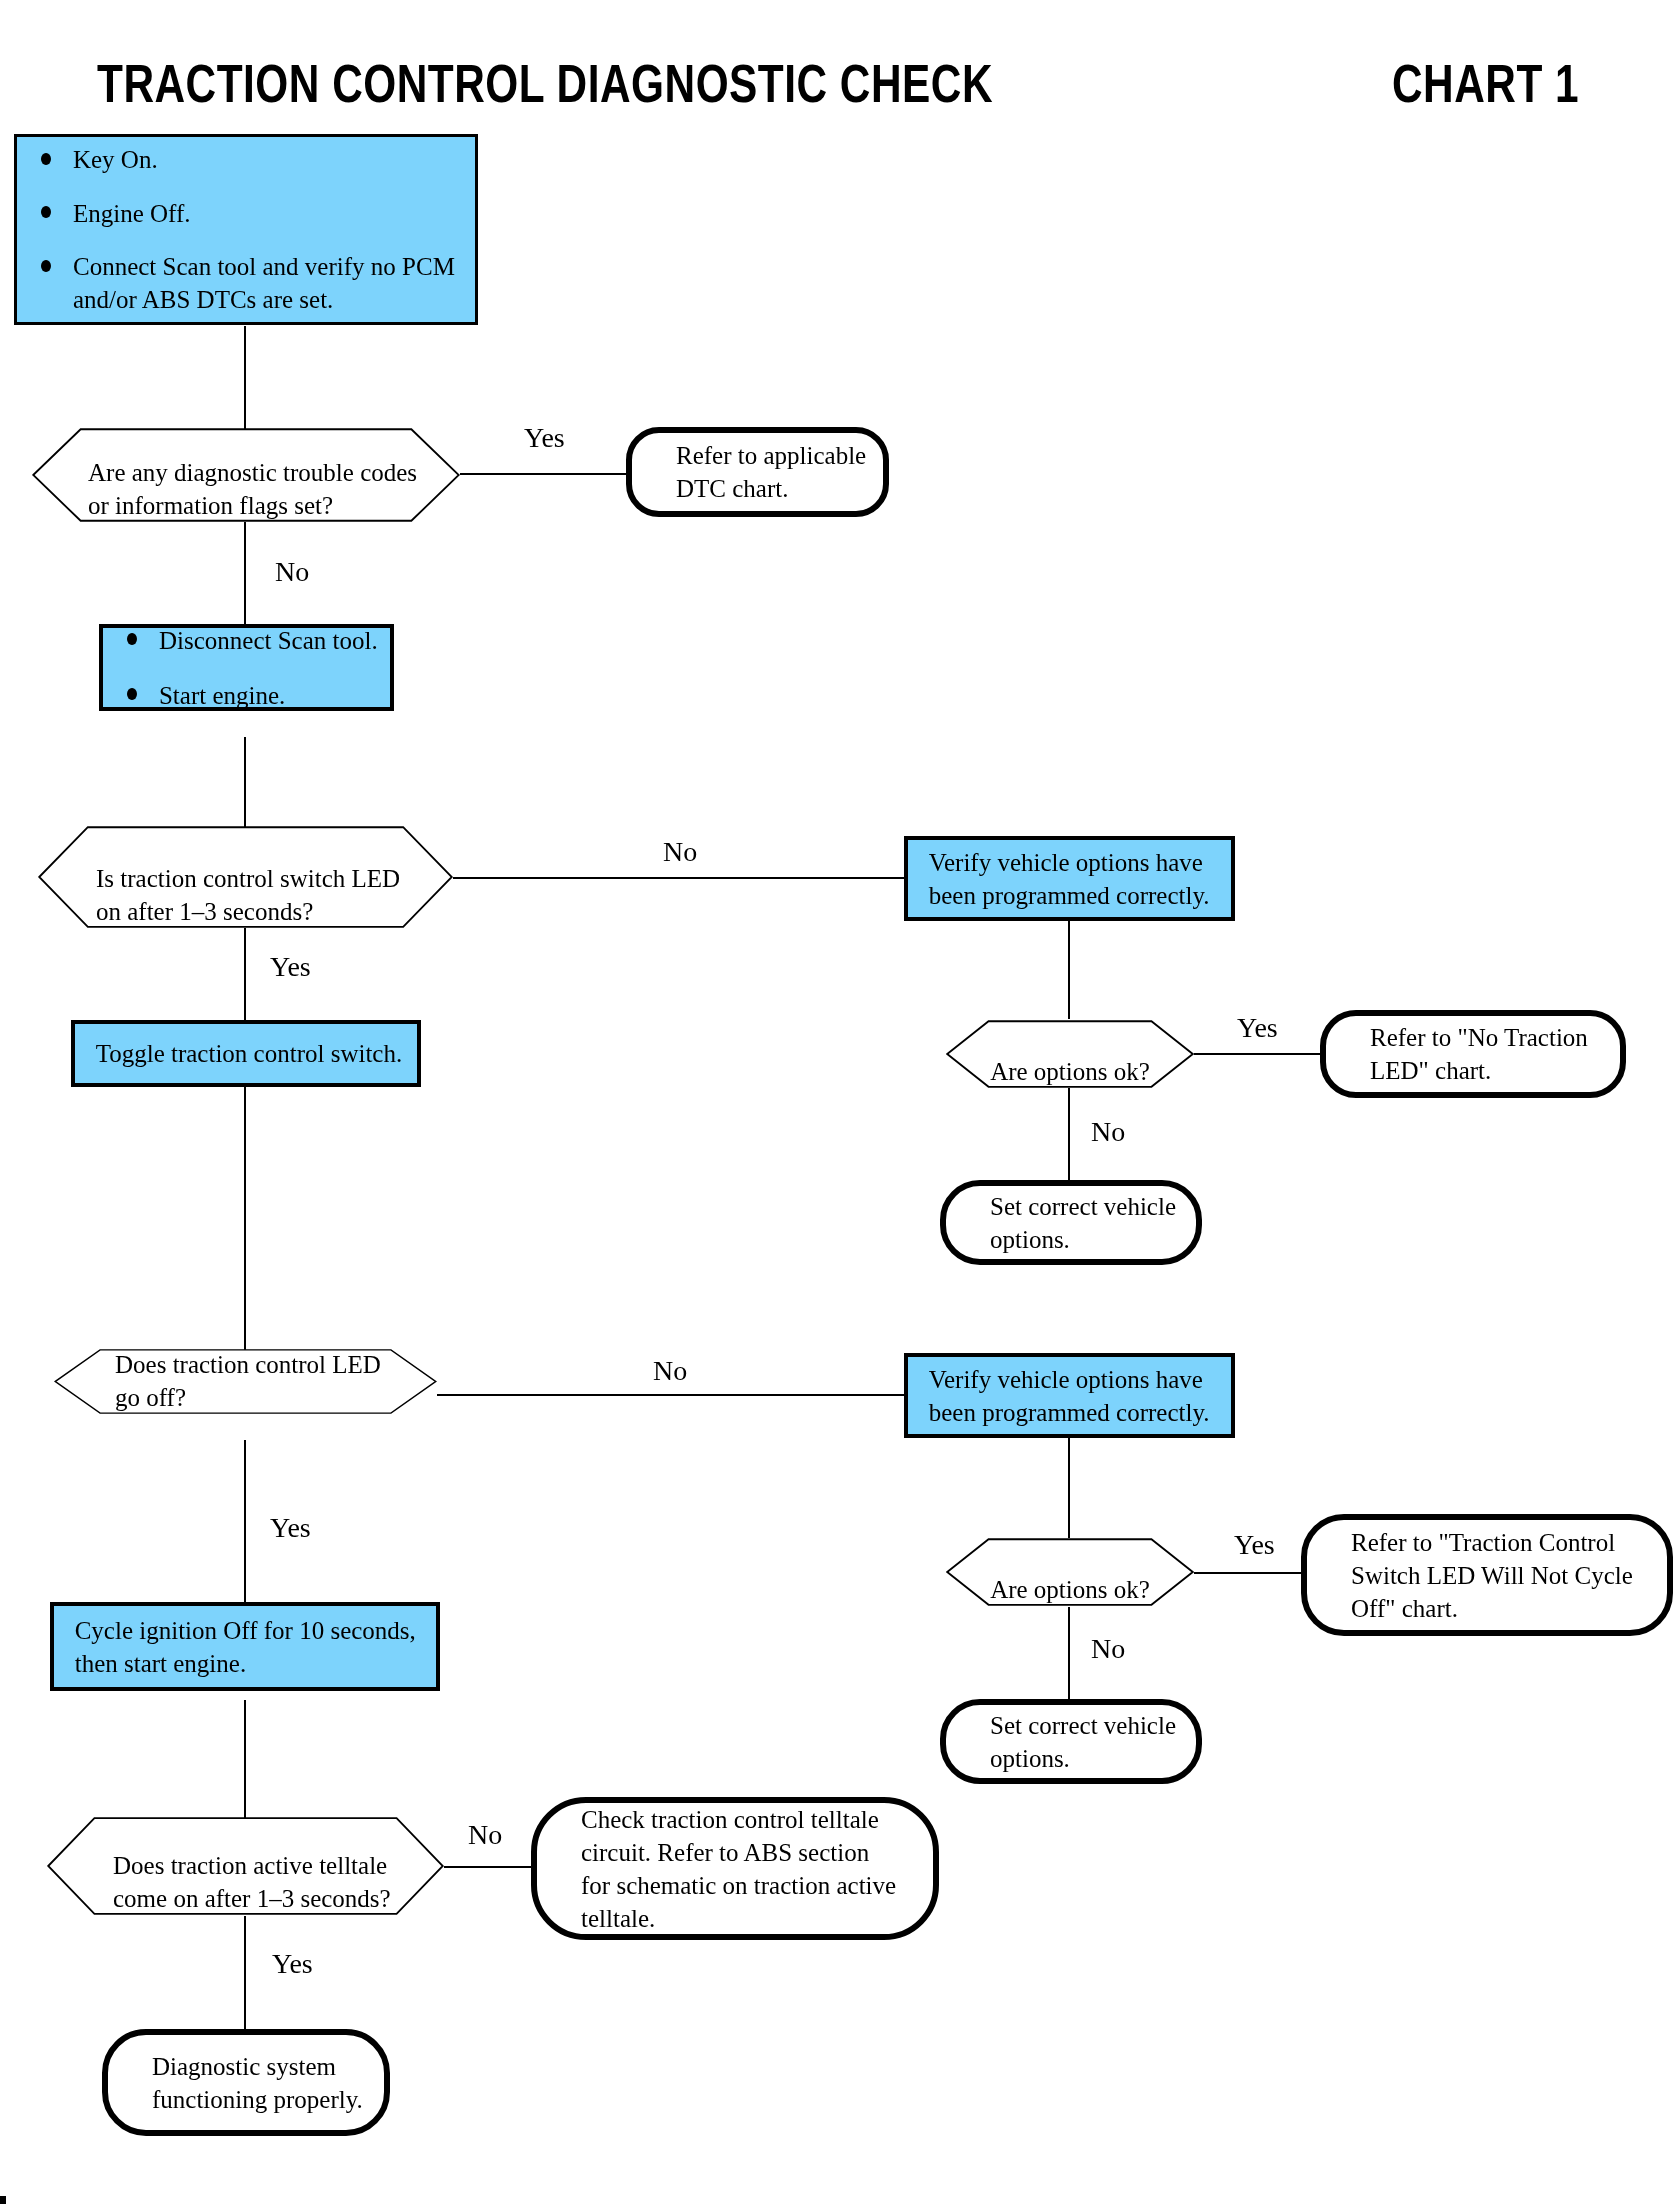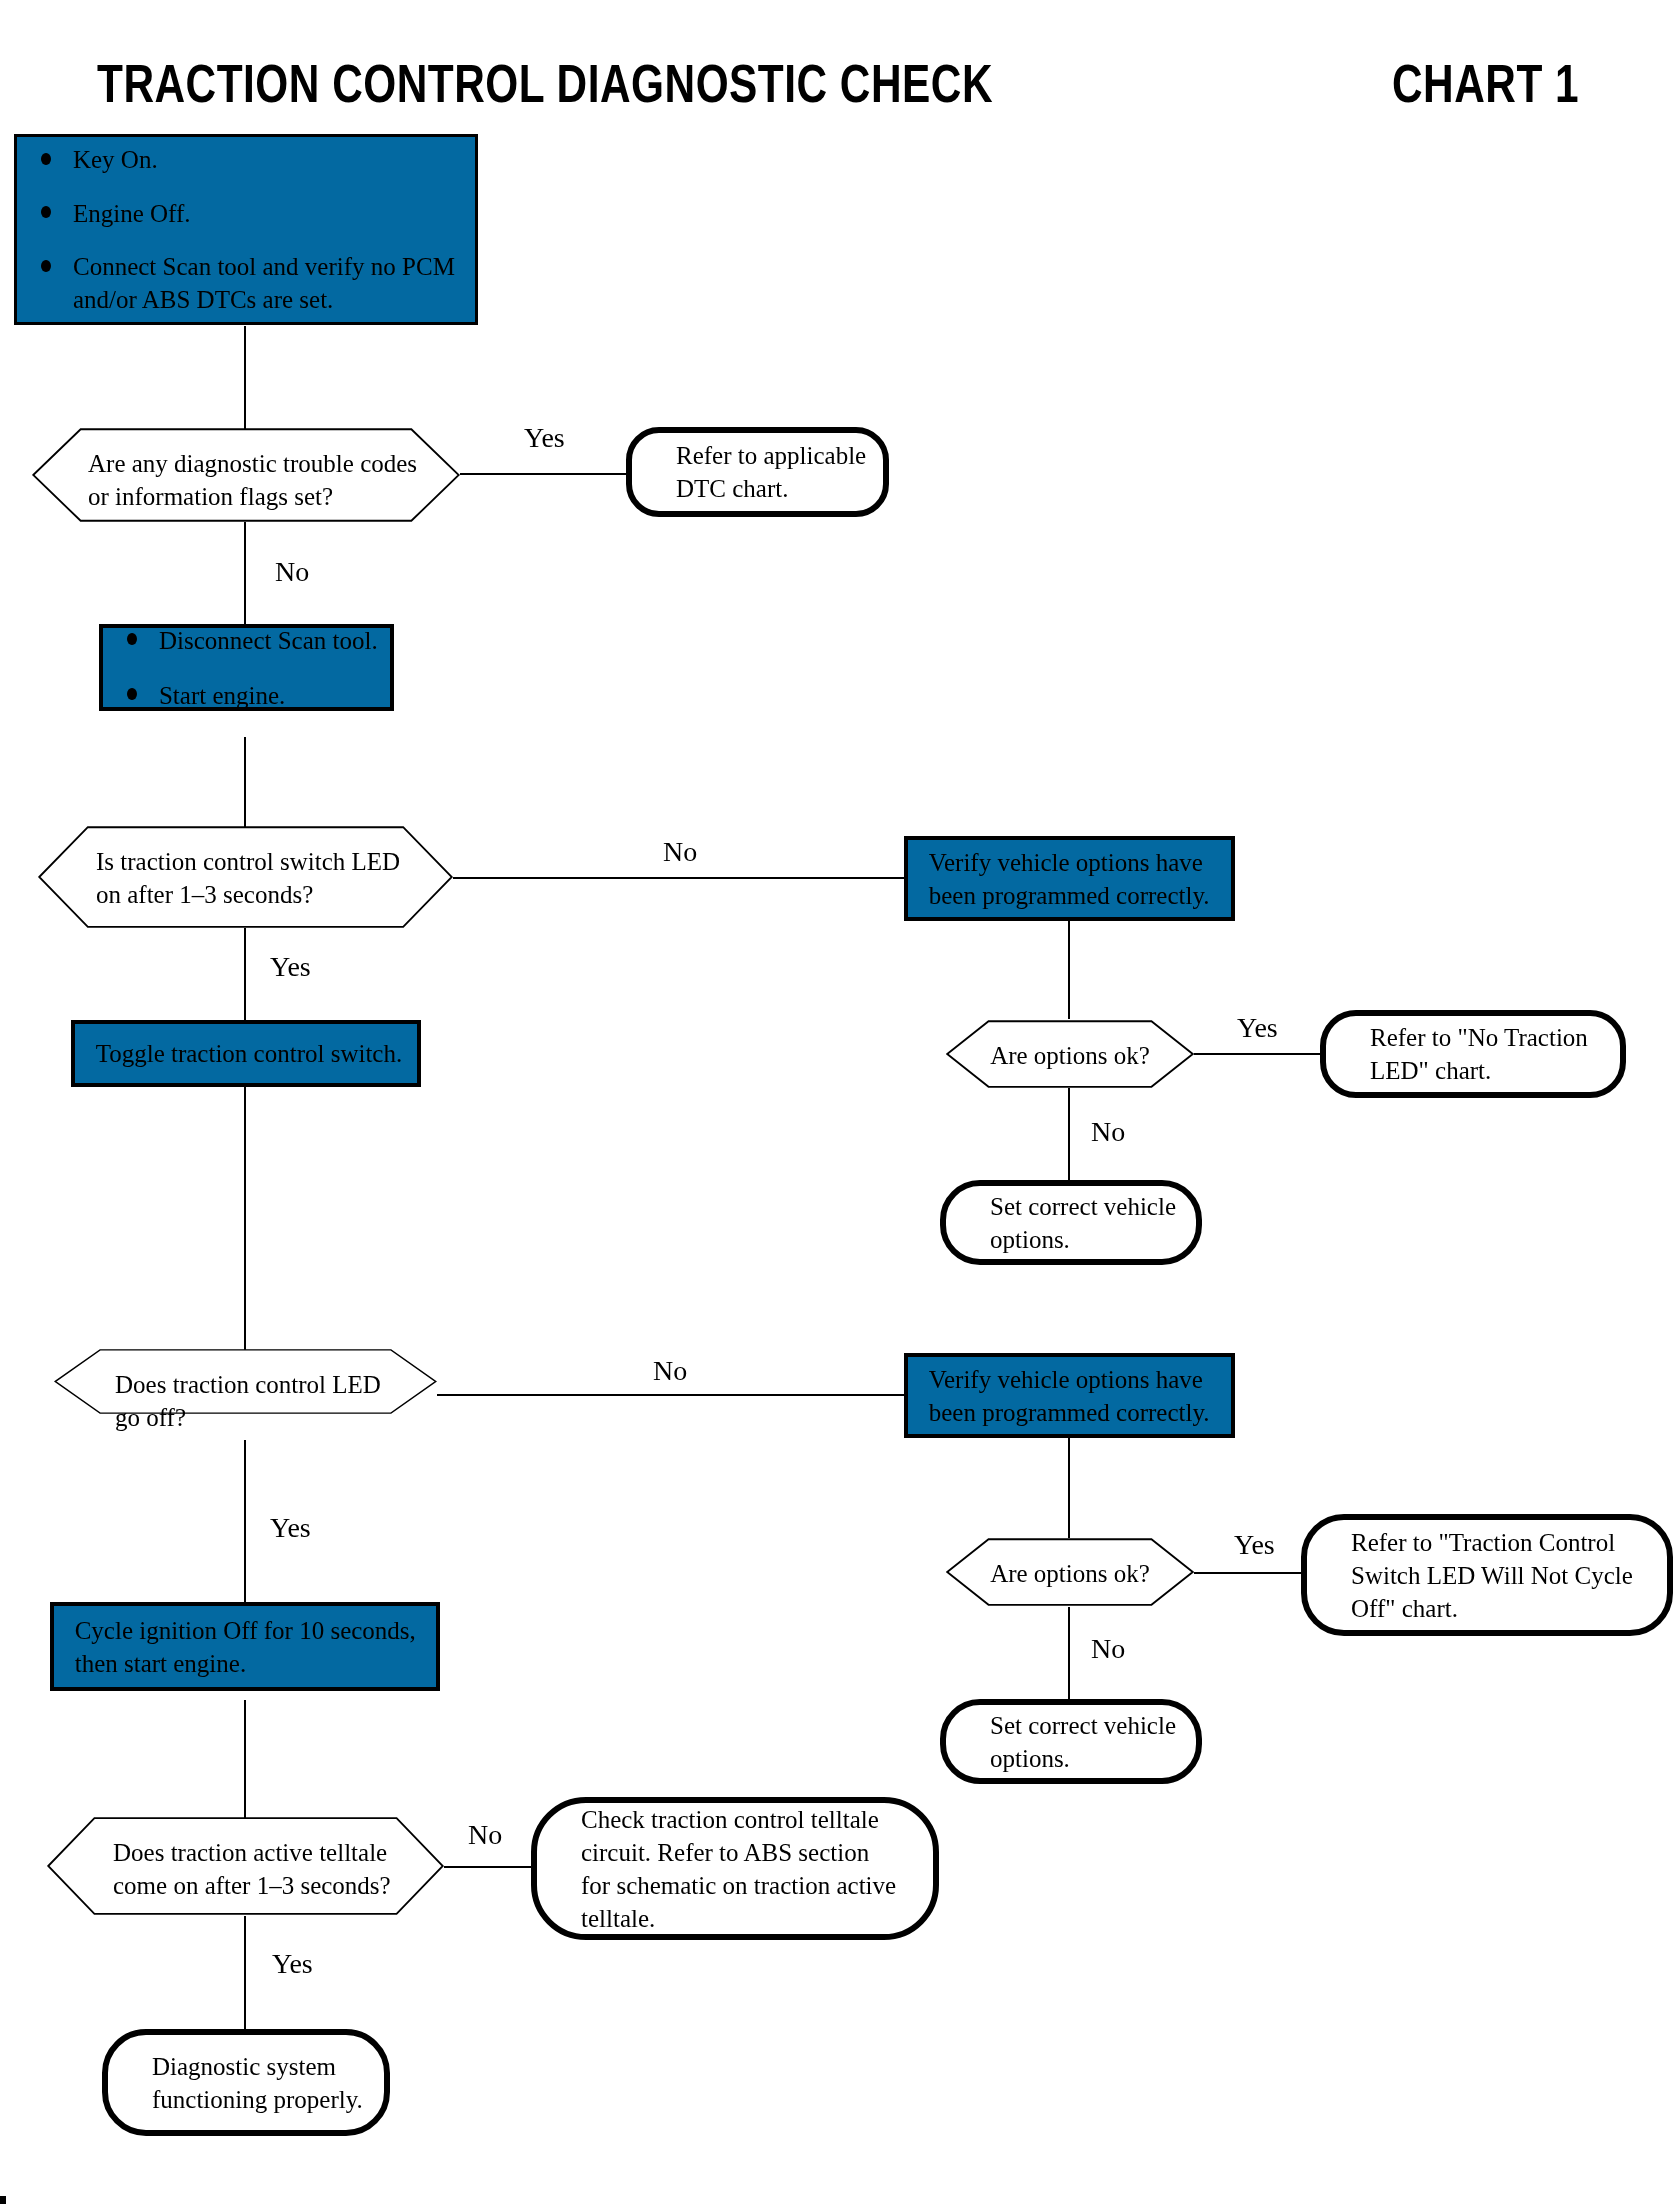--- a/index.html
+++ b/index.html
@@ -25,42 +25,42 @@
   }
   
   .ntext{
     font-size:25px;
     line-height:1.32;
     white-space:pre-line;
   }
   
   .pbox{
     position:absolute;
-    background:#0369a1;
+    background:#7dd3fc;
     border:4.3px solid #000;
     box-sizing:border-box;
     display:flex;
     flex-direction:column;
     justify-content:center;
   }
   .pbox.thin{border-width:3px;}
   .pbox .inner{padding-left:20.7px;padding-right:6px;}
   .bullet-row{display:flex;align-items:flex-start;}
   .dot{
     flex:0 0 auto;
     width:9.7px;height:12px;
     background:#000;border-radius:50%;
     margin:9.7px 22px 0 3.6px;
   }
   
   .hex{position:absolute;}
   .hex svg{position:absolute;left:0;top:0;width:100%;height:100%;}
   .hex .hex-label{
     position:absolute;inset:0;
-    display:flex;align-items:flex-start;margin-top:19px;
+    display:flex;align-items:flex-end;margin-top:19px;
   }
   .hex .hex-label.centered{justify-content:center;}
   
   .term{
     position:absolute;
     background:#fff;
     border:6.7px solid #000;
     box-sizing:border-box;
     display:flex;align-items:center;
   }

